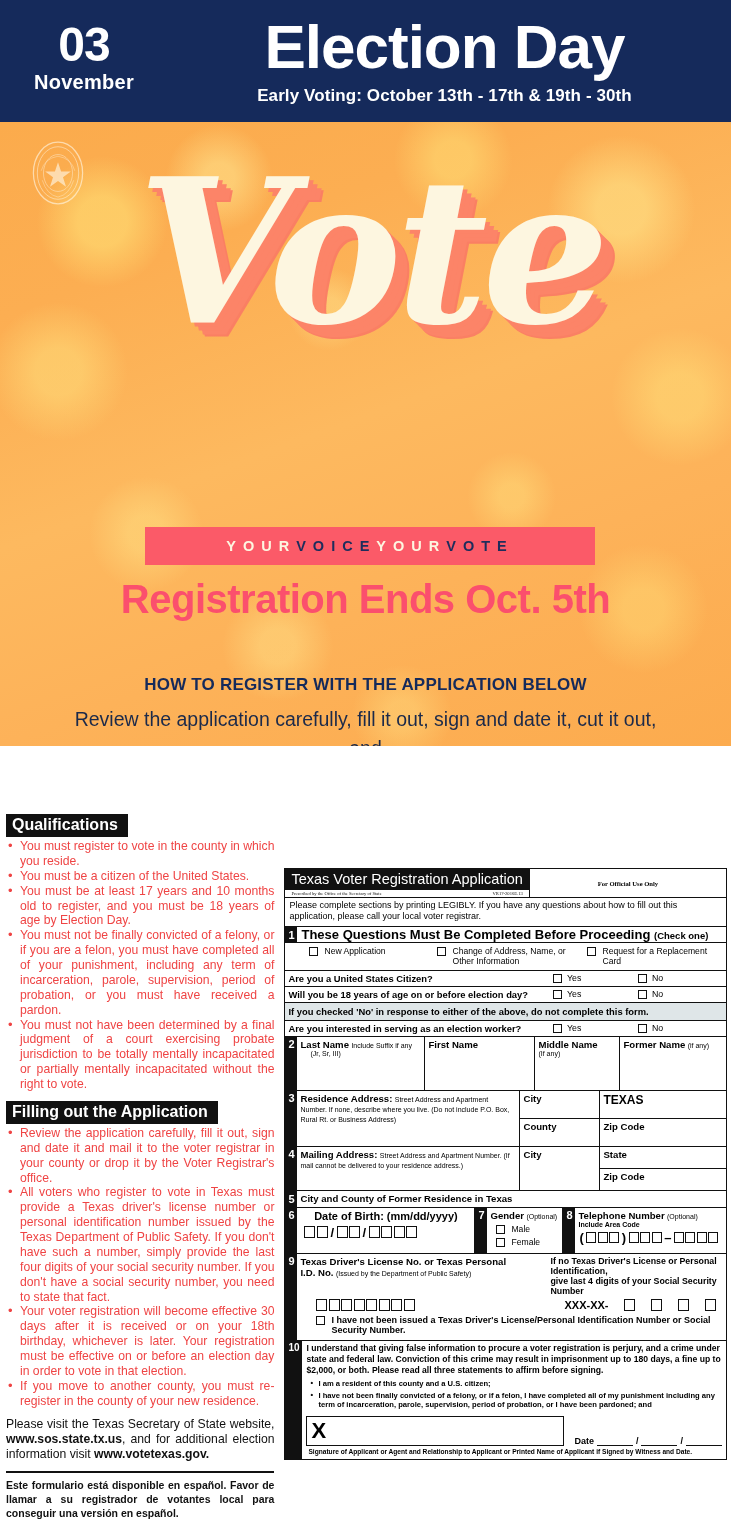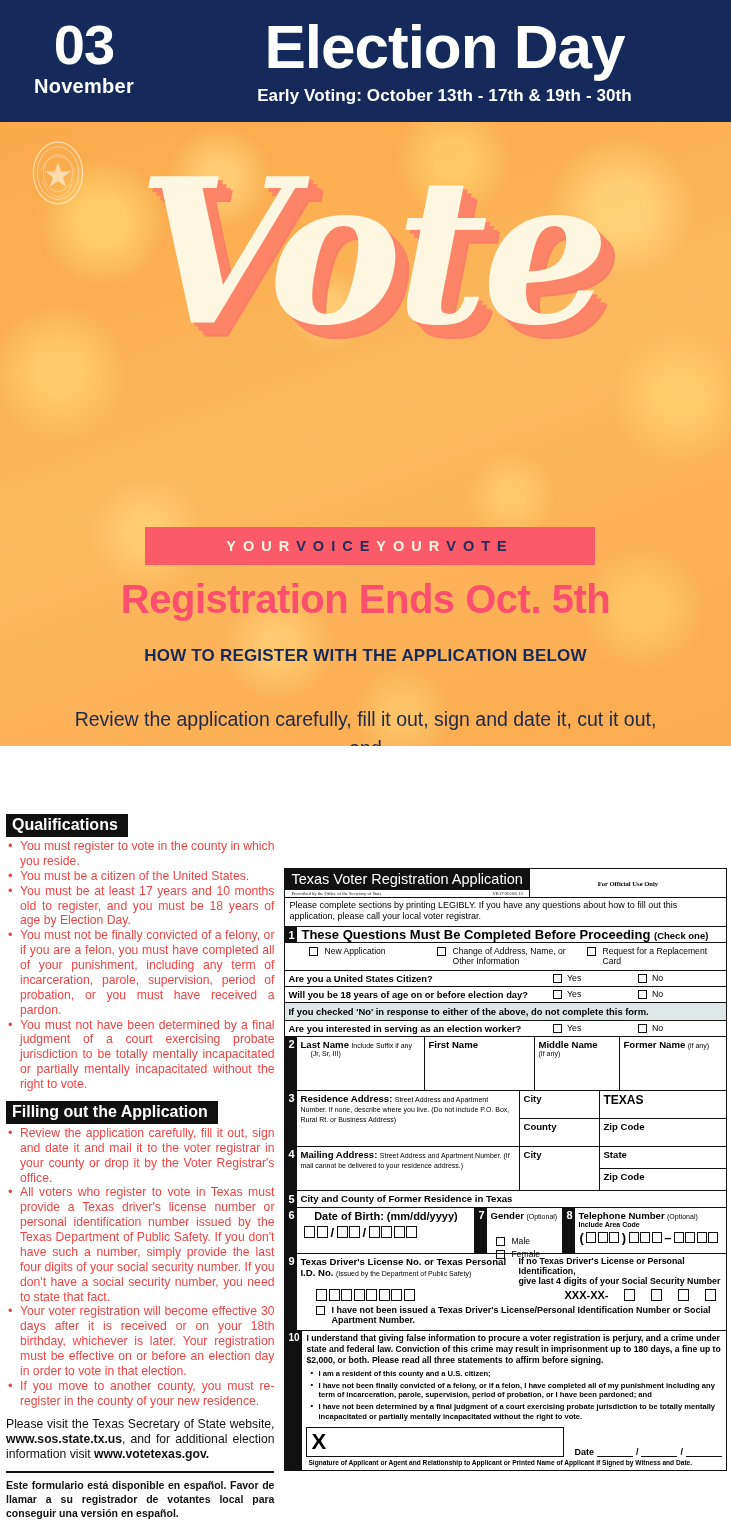--- a/index.html
+++ b/index.html
@@ -14,21 +14,21 @@
   
   .header {
     position:relative; height:122px; background:#152a5b;
     display:flex; align-items:center; overflow:hidden;
   }
   .hdr-date {
     width:168px; text-align:center; color:#fff;
     padding-bottom:6px; flex:0 0 168px;
   }
   .hdr-day {
-    font-size:56px; font-weight:bold; line-height:0.95;
+    font-size:48px; font-weight:bold; line-height:0.95;
     letter-spacing:-1px;
   }
   .hdr-month { font-size:20px; font-weight:bold; margin-top:4px; letter-spacing:0.3px;}
   .hdr-main { flex:1 1 auto; text-align:center; padding-right:10px; }
   .hdr-title {
     color:#fff; font-size:62px; font-weight:bold; line-height:1.0;
     letter-spacing:-1px;
   }
   .hdr-sub {
     color:#fff; font-size:17px; font-weight:bold; margin-top:8px; letter-spacing:0.1px;
@@ -80,21 +80,21 @@
     font-size:14.5px; font-weight:bold; letter-spacing:7px;
   }
   .tg-w { color:#fdf6e0; }
   .tg-n { color:#1d2d5c; }
 
   .reg-ends {
     position:absolute; left:0; right:0; top:455px; text-align:center;
     color:#fb4f6d; font-size:40px; font-weight:bold; letter-spacing:-0.5px;
   }
   .howto {
-    position:absolute; left:0; right:0; top:524px; text-align:center;
+    position:absolute; left:0; right:0; top:553px; text-align:center;
     color:#152a5b; font-size:17px; font-weight:bold; letter-spacing:0.2px;
   }
   .review {
     position:absolute; left:60px; right:60px; top:583px; text-align:center;
     color:#1c2a4a; font-size:19.5px; line-height:1.5;
   }
   .mailto {
     position:absolute; left:0; right:0; top:655px; text-align:center;
     color:#152a5b; font-size:16px;
   }
@@ -473,21 +473,21 @@
               <span class="bx"></span>
               <span class="bx"></span>
               <span class="bx"></span>
               <span class="bx"></span>
             </div>
           </div>
           <div class="f-num">7</div>
           <div class="cell" style="width:76px;">
             <span class="lbl-b">Gender</span>
             <span class="lbl-s">(Optional)</span>
-            <div class="cbitem" style="margin-top:15px;padding-left:6px;">
+            <div class="cbitem" style="margin-top:3px;padding-left:6px;">
               <span class="cb"></span>
               <span class="lbl">Male</span>
             </div>
             <div class="cbitem" style="margin-top:3px;padding-left:6px;">
               <span class="cb"></span>
               <span class="lbl">Female</span>
             </div>
           </div>
           <div class="f-num">8</div>
           <div class="cell" style="flex:1;border-right:none;">
@@ -509,21 +509,21 @@
               <span class="bx sm"></span>
               <span class="bx sm"></span>
             </div>
           </div>
         </div>
 
         <div class="f-row" style="display:block;">
           <div style="display:flex;">
             <div class="f-num" style="align-self:stretch;">9</div>
             <div style="flex:1;padding:2px 3px;">
-              <div style="display:flex;">
+              <div style="display:flex;gap:32px;">
                 <div style="width:218px;">
                   <div class="lbl-b">Texas Driver's License No. or Texas Personal</div>
                   <div><span class="lbl-b">I.D. No.</span>
                        <span class="lbl-s">(Issued by the Department of Public Safety)</span></div>
                 </div>
                 <div style="flex:1;">
                   <div class="lbl-b" style="font-size:8.8px;">If no Texas Driver's License or Personal Identification,</div>
                   <div class="lbl-b" style="font-size:8.8px;">give last 4 digits of your Social Security Number</div>
                 </div>
               </div>
@@ -541,34 +541,33 @@
                 <div class="boxes" style="padding-left:46px;gap:16px;">
                   <span class="lbl-b" style="font-size:11px;">XXX-XX-</span>
                   <span class="bx"></span>
                   <span class="bx"></span>
                   <span class="bx"></span>
                   <span class="bx"></span>
                 </div>
               </div>
               <div class="cbitem" style="margin-top:4px;padding-left:16px;padding-bottom:2px;">
                 <span class="cb"></span>
-                <span class="lbl" style="font-weight:bold;font-size:9px;">I have not been issued a Texas Driver's License/Personal Identification Number or Social Apartment Number.</span>
+                <span class="lbl" style="font-weight:bold;font-size:9px;">I have not been issued a Texas Driver's License/Personal Identification Number or Social Security Number.</span>
               </div>
             </div>
           </div>
         </div>
 
         <div class="f-row" style="display:block;border-bottom:none;">
           <div style="display:flex;">
             <div class="f-num wide" style="align-self:stretch;">10</div>
             <div style="flex:1;padding:2px 4px 2px 4px;">
               <div style="font-size:8.6px;font-weight:bold;line-height:1.3;">I understand that giving false information to procure a voter registration is perjury, and a crime under state and federal law.  Conviction of this crime may result in imprisonment up to 180 days, a fine up to $2,000, or both. Please read all three statements to affirm before signing.</div>
               <div class="f-bul" style="font-weight:bold;">I am a resident of this county and a U.S. citizen;</div>
               <div class="f-bul" style="font-weight:bold;">I have not been finally convicted of a felony, or if a felon, I have completed all of my punishment including any term of incarceration, parole, supervision, period of probation, or I have been pardoned; and</div>
-              <div class="f-bul" style="font-weight:bold;">I have not been determined by a final judgment of a court exercising probate jurisdiction to be totally mentally incapacitated or partially mentally incapacitated without the right to vote.</div>
 
               <div style="display:flex;align-items:flex-end;margin-top:6px;gap:10px;">
                 <div class="sig">
                   <span>X</span>
                 </div>
                 <div class="dateline">
                   <span>Date</span>
                   <span class="dl"></span>
                   <span>/</span>
                   <span class="dl"></span>

